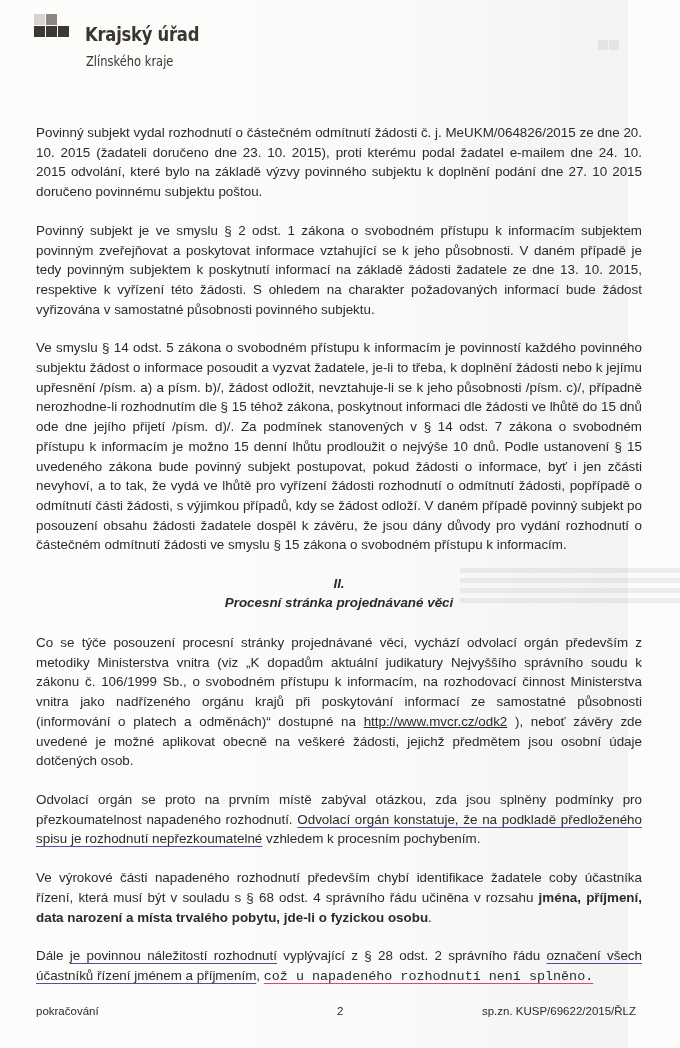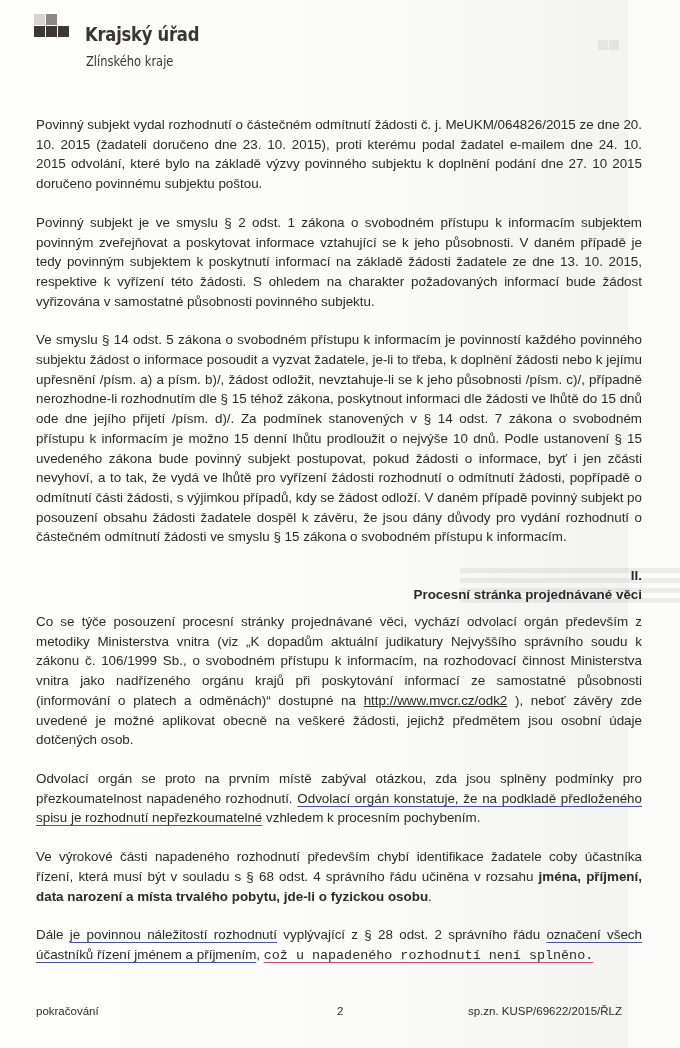--- a/index.html
+++ b/index.html
@@ -47,38 +47,38 @@
     white-space: nowrap;
   }
 
   
   .content {
     position: absolute; left: 36px; top: 115px; width: 606px;
     font-size: 13.4px; line-height: 19.7px;
     color: #2b2b2b;
   }
   .content p {
-    margin: 0 0 19px 0; text-align: justify; text-align-last: left;
+    margin: 8px 0 19px 0; text-align: justify; text-align-last: left;
   }
   .heading {
-    text-align: right; font-weight: bold; margin: 4px 0 8px 0;
+    text-align: center; font-weight: bold; margin: 4px 0 21px 0; font-style: italic;
   }
   .heading div { line-height: 19px; }
   .link { text-decoration: underline; color: #2b2b2b; }
   .bold { font-weight: bold; }
   .ul-blue { text-decoration: underline; text-decoration-color: #4a4fa8; text-decoration-thickness: 1.3px; text-underline-offset: 3px; }
   .ul-pink { text-decoration: underline; text-decoration-color: #d04a7a; text-decoration-thickness: 1.3px; text-underline-offset: 3px; font-family: Liberation Mono, monospace; }
 
   .footer {
     position: absolute; top: 1005px; left: 36px; width: 606px;
     font-size: 11.5px; color: #2b2b2b;
   }
   .footer .left { position: absolute; left: 0; }
   .footer .center { position: absolute; left: 301px; }
-  .footer .right { position: absolute; right: 20px; }
+  .footer .right { position: absolute; right: 6px; }
 </style>
 </head>
 <body>
 
 <div class="page">
 
   <div class="ghost-logo">
     <div class="sq" style="left:0;top:12px"></div>
     <div class="sq" style="left:11px;top:12px"></div>
   </div>

